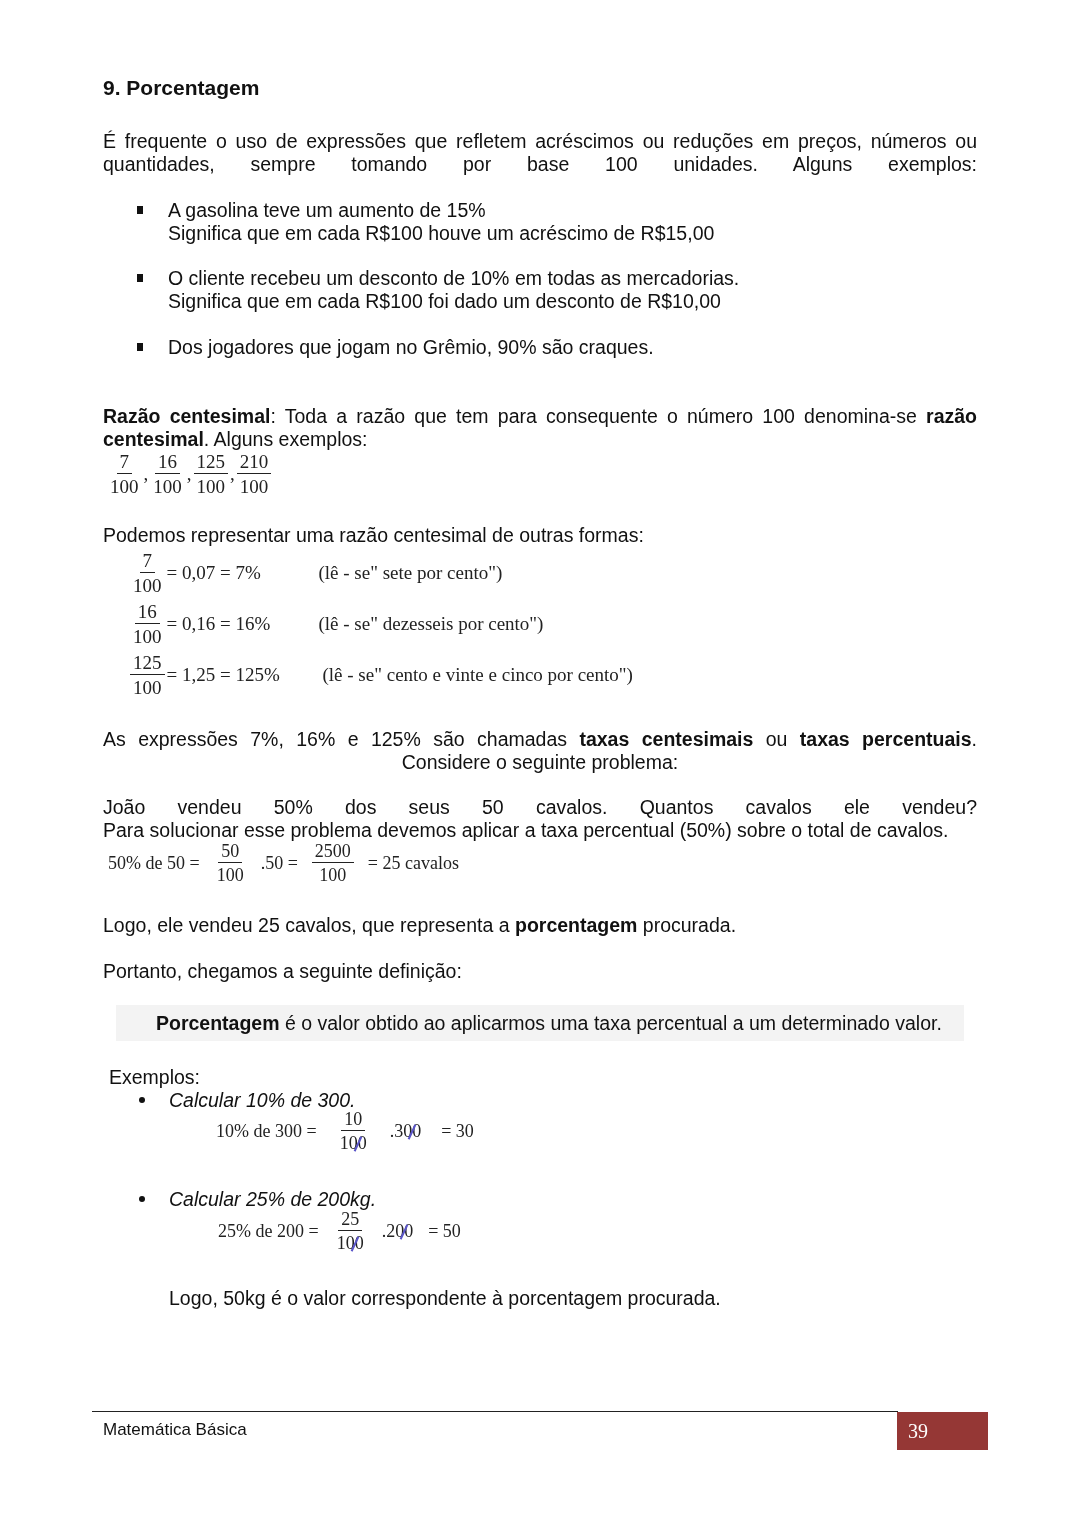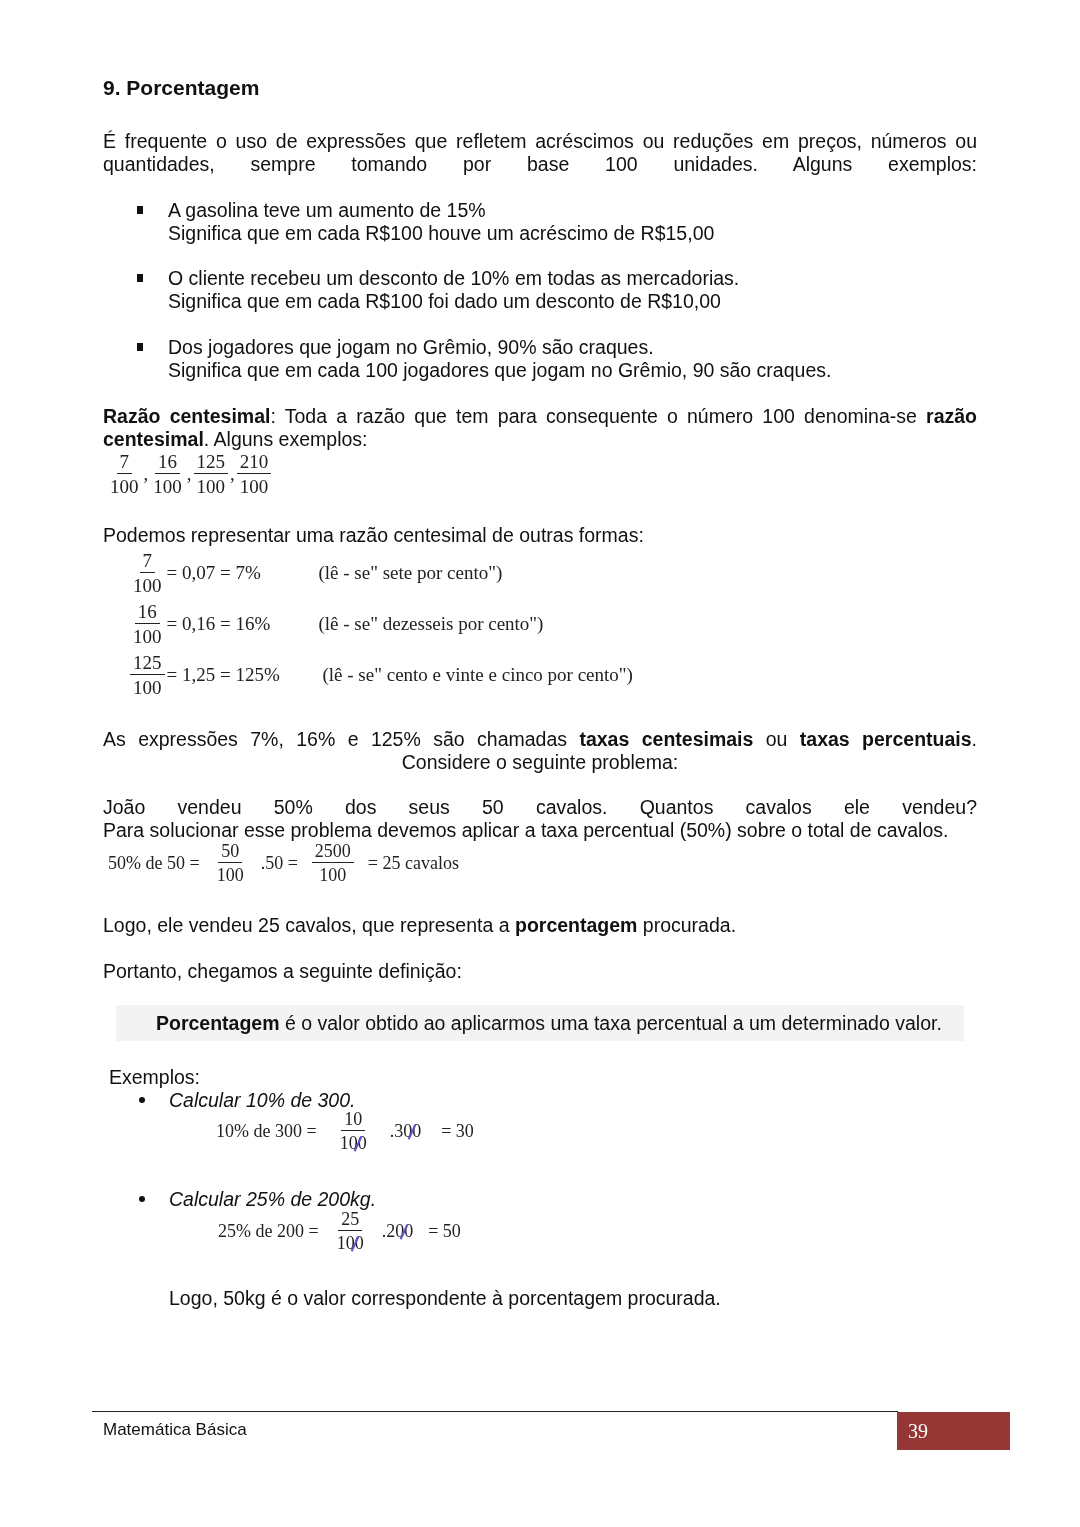--- a/index.html
+++ b/index.html
@@ -13,21 +13,21 @@
   .bl { left: 168px; line-height: 23px; }
   .math { font-family: "Liberation Serif", serif; color: #222; }
   .frac { display: inline-flex; flex-direction: column; align-items: center; vertical-align: middle; line-height: 1; }
   .frac .num { padding: 0 3px 2px; border-bottom: 1px solid #222; }
   .frac .den { padding: 3px 3px 0; }
   .row { display: flex; align-items: center; }
   .strike { color: #222; position: relative; }
   .strike::after { content: ""; position: absolute; left: 1px; right: 1px; top: 50%; height: 2px; background: #5a55c8; transform: rotate(-65deg); }
   .defbox { left: 116px; top: 1005px; width: 848px; height: 36px; background: #f3f3f3; }
   .footer-line { left: 92px; top: 1411px; width: 806px; height: 1px; background: #222; }
-  .pagebox { left: 897px; top: 1412px; width: 113px; height: 38px; background: #953735; color: #fff;
+  .pagebox { left: 897px; top: 1412px; width: 91px; height: 38px; background: #953735; color: #fff;
              font-family: "Liberation Serif", serif; font-size: 20px; }
   .dot { position: absolute; width: 6px; height: 6px; border-radius: 50%; background: #111; }
 </style>
 </head>
 <body>
 
 <h1 class="abs h1" style="margin:0;">9. Porcentagem</h1>
 
 <div class="abs p justify" style="top:130px;">
   <span>É frequente o uso de expressões que refletem acréscimos ou reduções em preços, números ou quantidades, sempre tomando por base 100 unidades. Alguns exemplos:</span>
@@ -40,21 +40,20 @@
     <div>Significa que em cada R$100 houve um acréscimo de R$15,00</div>
   </div>
   <span class="bullet-sq" style="top:274px;"></span>
   <div class="abs bl" style="top:267px;">
     <div>O cliente recebeu um desconto de 10% em todas as mercadorias.</div>
     <div>Significa que em cada R$100 foi dado um desconto de R$10,00</div>
   </div>
   <span class="bullet-sq" style="top:343px;"></span>
   <div class="abs bl" style="top:336px;">
     <div>Dos jogadores que jogam no Grêmio, 90% são craques.</div>
-    <div>Significa que em cada 100 jogadores que jogam no Grêmio, 90 são craques.</div>
   </div>
 </div>
 
 <div class="abs p" style="top:405px; text-align:justify;">
   <b>Razão centesimal</b><span>: Toda a razão que tem para consequente o número 100 denomina-se </span><b>razão centesimal</b><span>. Alguns exemplos:</span>
 </div>
 <div class="abs math row" style="left:107px; top:452px; font-size:19px; gap:2px;">
   <span class="frac">
       <span class="num">7</span>
       <span class="den">100</span>

